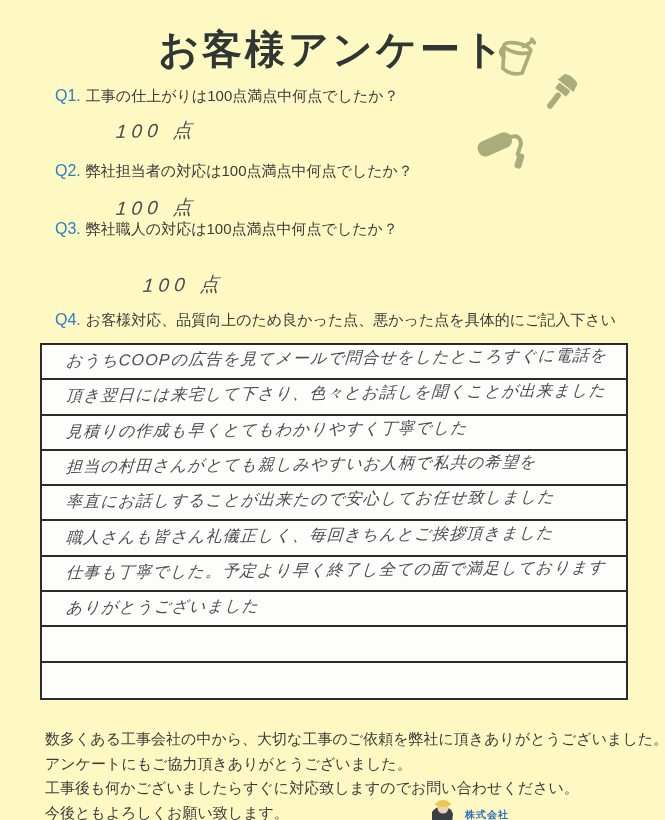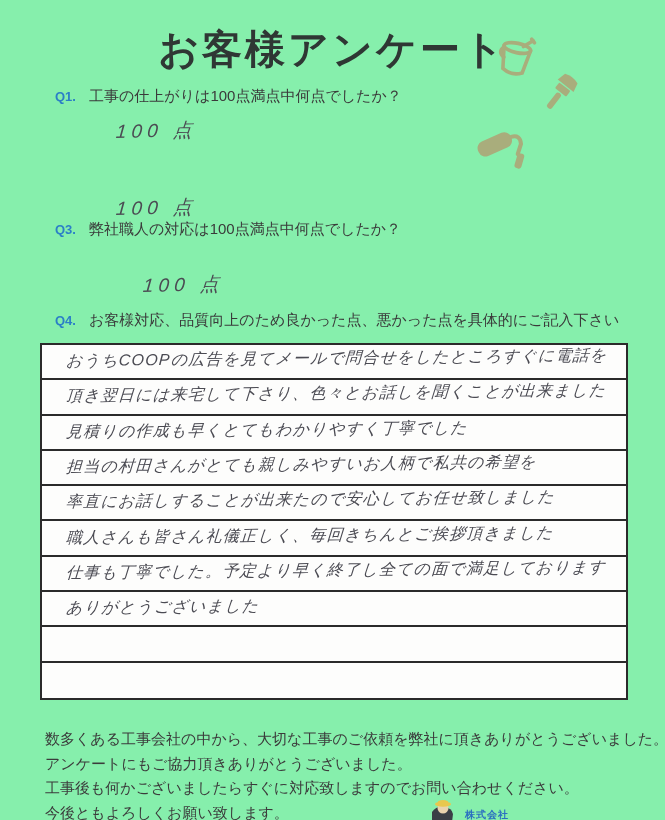--- a/index.html
+++ b/index.html
@@ -2,33 +2,33 @@
 <html><head>
 <meta charset="utf-8">
 <style>
   * { margin: 0; padding: 0; box-sizing: border-box; }
   html, body { background: #e8e8e8; }
   body { font-family: "Liberation Sans", sans-serif; }
   .sheet {
     position: relative;
     width: 665px; height: 820px;
     margin: 0 auto;
-    background: #86efac;
+    background: #fef9c3;
     overflow: hidden;
     color: #3a3a3a;
   }
   .title {
     position: absolute; top: 22px; left: 0; width: 100%;
     text-align: center;
     font-size: 40px; font-weight: 700; letter-spacing: 3px;
     color: #2f3734;
   }
   .tool-icon { position: absolute; }
   .q-row { position: absolute; left: 55px; font-size: 15px; color: #3a3a3a; white-space: nowrap; }
-  .q-label { color: #2b7fc7; font-size: 13px; font-weight: 700; margin-right: 13px; }
+  .q-label { color: #2b7fc7; font-size: 16px; font-weight: 400; margin-right: 5px; }
   .q1 { top: 87px; } .q2 { top: 162px; } .q3 { top: 220px; } .q4 { top: 311px; }
   .hw {
     color: #4b4b53;
     font-style: italic;
     transform: skewX(-6deg) rotate(-1.2deg);
     transform-origin: left center;
   }
   .score {
     position: absolute;
     font-size: 19px; letter-spacing: 5px;
@@ -102,20 +102,23 @@
       <path d="M17 8.2 q4 0.6 2.6 4.4 l-3 3.4" fill="none" stroke="#a9ad7c" stroke-width="1.7" stroke-linecap="round"></path>
       <rect x="14.6" y="15.6" width="3" height="6.4" rx="1.2" fill="#a9ad7c" transform="rotate(40 16 18.8)"></rect>
     </g>
   </svg>
 
   <div class="q-row q1">
     <span class="q-label">Q1.</span><span>工事の仕上がりは100点満点中何点でしたか？</span>
   </div>
   <div class="score score-1 hw">100 点</div>
 
+  <div class="q-row q2">
+    <span class="q-label">Q2.</span><span>弊社担当者の対応は100点満点中何点でしたか？</span>
+  </div>
   <div class="score score-2 hw">100 点</div>
 
   <div class="q-row q3">
     <span class="q-label">Q3.</span><span>弊社職人の対応は100点満点中何点でしたか？</span>
   </div>
   <div class="score score-3 hw">100 点</div>
 
   <div class="q-row q4">
     <span class="q-label">Q4.</span><span>お客様対応、品質向上のため良かった点、悪かった点を具体的にご記入下さい</span>
   </div>

